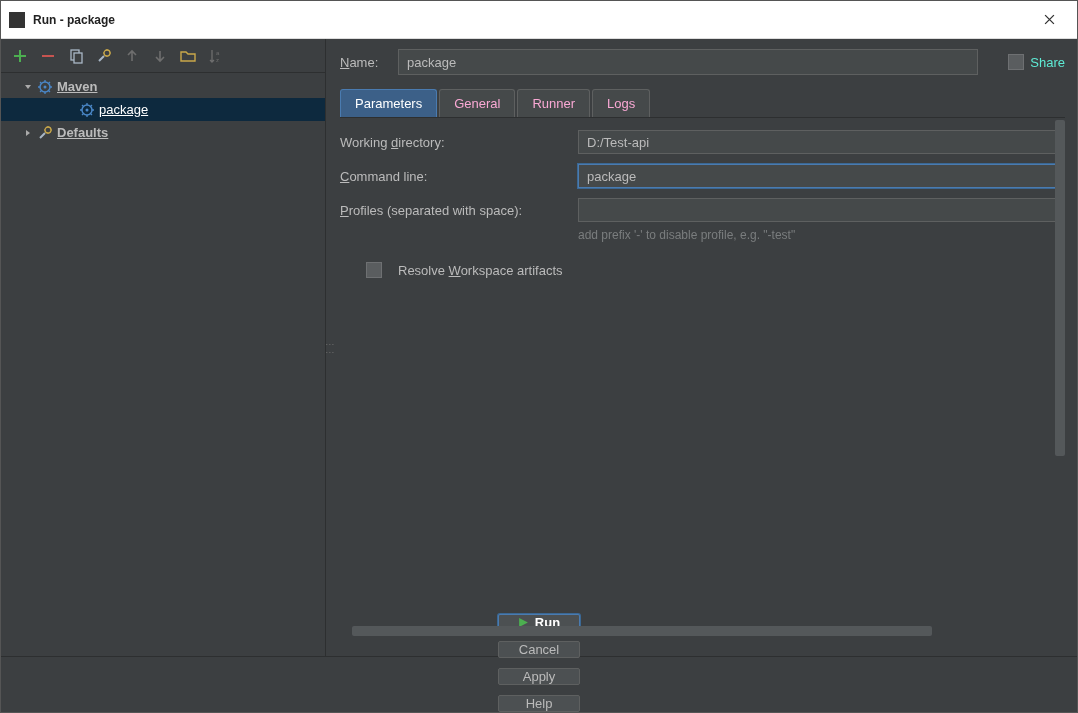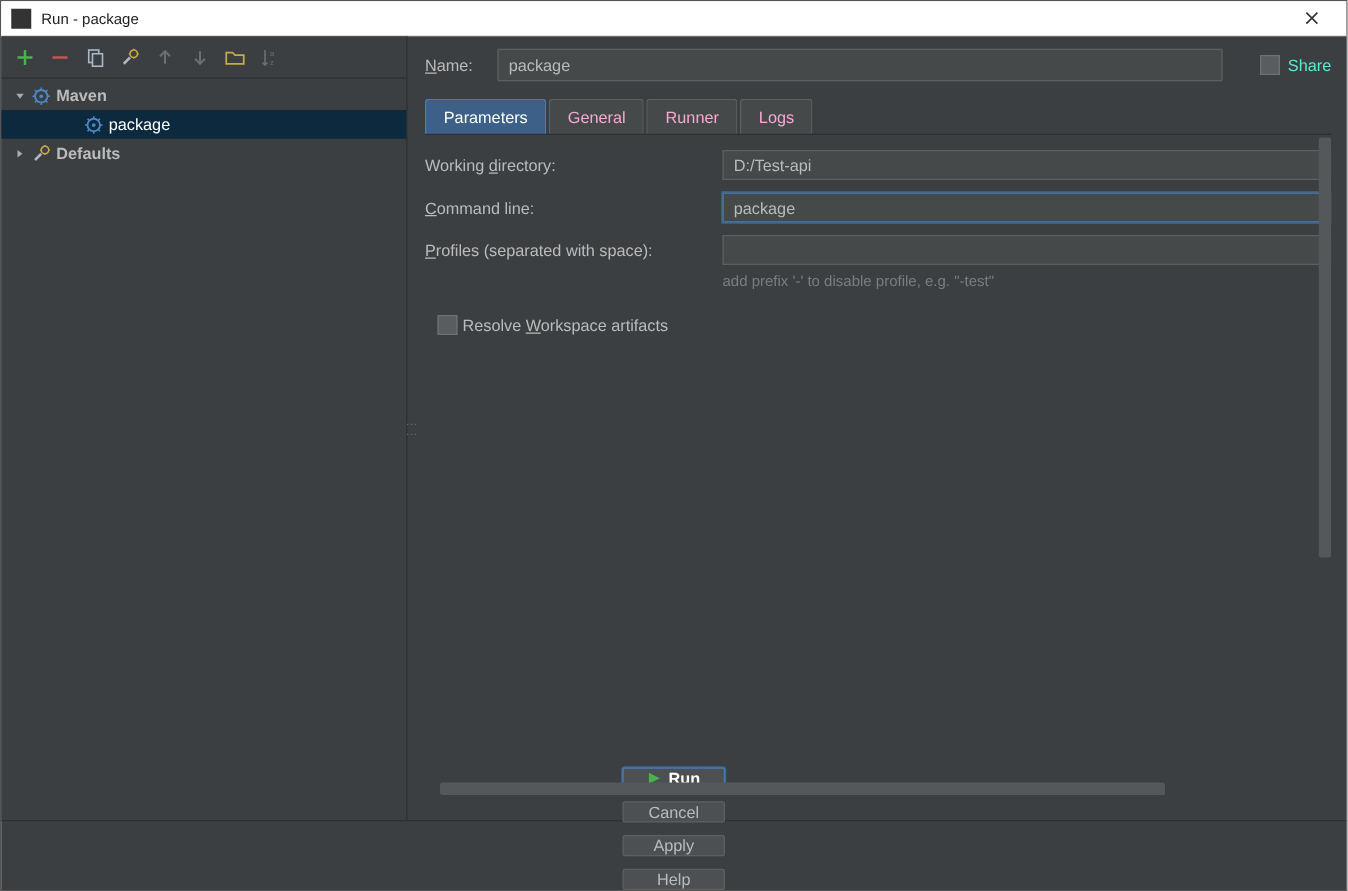--- a/index.html
+++ b/index.html
@@ -1,40 +1,40 @@
 <!DOCTYPE html>
 <html><head>
 <meta charset="utf-8">
 <style>
 * { box-sizing: border-box; margin: 0; padding: 0; font-family: "Segoe UI", Arial, sans-serif; }
 html, body { width: 1078px; height: 713px; overflow: hidden; background: #fff; }
 
 .window { width: 1078px; height: 713px; border: 1px solid #555; display: flex; flex-direction: column; }
 
 
-.titlebar { height: 28px; background: #fff; display: flex; align-items: center; padding: 0 8px; border-bottom: 1px solid #ddd; }
+.titlebar { height: 38px; background: #fff; display: flex; align-items: center; padding: 0 8px; border-bottom: 1px solid #ddd; font-weight: bold; }
 .titlebar .app-icon { width: 16px; height: 16px; background: #333; margin-right: 8px; }
 .titlebar .title { font-size: 12px; color: #222; flex: 1; }
 .titlebar .close { width: 40px; height: 28px; display: flex; align-items: center; justify-content: center; cursor: pointer; }
 .titlebar .close svg { width: 11px; height: 11px; }
 
 
 .body { flex: 1; background: #3c3f41; display: flex; flex-direction: column; }
 
 
 .main { flex: 1; display: flex; overflow: hidden; }
 
 
 .sidebar { width: 325px; background: #3c3f41; border-right: 1px solid #2d2f30; display: flex; flex-direction: column; }
 .toolbar { height: 34px; display: flex; align-items: center; padding: 0 8px; gap: 6px; border-bottom: 1px solid #2d2f30; }
 .tool-btn { width: 22px; height: 22px; display: flex; align-items: center; justify-content: center; cursor: pointer; }
 .tool-btn svg { width: 16px; height: 16px; }
 
 .tree { flex: 1; padding-top: 2px; font-size: 13px; color: #bbb; }
-.tree-row { height: 23px; display: flex; align-items: center; padding-left: 10px; gap: 4px; cursor: pointer; }
+.tree-row { height: 23px; display: flex; align-items: center; padding-left: 22px; gap: 4px; cursor: pointer; text-decoration: underline; }
 .tree-row.selected { background: #0d293e; color: #fff; }
 .tree-row.bold { font-weight: bold; }
 .arrow { width: 10px; display: inline-flex; justify-content: center; }
 .arrow svg { width: 8px; height: 8px; }
 .tree-icon { width: 16px; height: 16px; display: inline-flex; align-items: center; justify-content: center; }
 .indent { width: 24px; }
 
 .splitter { width: 6px; display: flex; align-items: center; justify-content: center; cursor: col-resize; }
 .splitter .dots { color: #666; font-size: 9px; line-height: 3px; letter-spacing: -1px; writing-mode: vertical-lr; }
 
@@ -51,21 +51,21 @@
 .tab { padding: 6px 14px; font-size: 13px; color: #f9a8d4; border: 1px solid transparent; border-bottom: none; cursor: pointer; margin-right: 2px; background: #4a4d4f; border-top-left-radius: 3px; border-top-right-radius: 3px; border-color: #5e6060; }
 .tab.active { background: #3c6088; border-color: #4a7bb0; color: #fff; }
 .tab.inactive { background: #45494a; }
 
 .tab-body { flex: 1; padding: 12px 0 0 0; overflow: hidden; position: relative; }
 .form-row { display: flex; align-items: center; margin-bottom: 10px; }
 .form-row .flbl { width: 238px; color: #bbb; font-size: 13px; }
 .form-row input { flex: 1; height: 24px; background: #45494a; border: 1px solid #5e6060; color: #bbb; padding: 0 8px; font-size: 13px; }
 .form-row input.focused { border: 1px solid #4a7bb0; box-shadow: 0 0 0 1px #3b6894; }
 .hint { margin-left: 238px; color: #7a7d7e; font-size: 12px; margin-top: -4px; margin-bottom: 8px; font-style: normal; }
-.check-row { display: flex; align-items: center; gap: 4px; margin-top: 20px; margin-left: 10px; }
+.check-row { display: flex; align-items: center; gap: 16px; margin-top: 20px; margin-left: 26px; }
 .check-row .lbl { color: #bbb; font-size: 13px; }
 
 .vscroll { position: absolute; right: 0; top: 0; width: 10px; height: 340px; }
 .vscroll .thumb { width: 10px; height: 336px; background: #54585a; border-radius: 2px; margin-top: 2px; }
 .hscroll { position: absolute; left: 0; bottom: 20px; right: 12px; height: 10px; }
 .hscroll .hthumb { height: 10px; width: 580px; background: #54585a; border-radius: 2px; margin-left: 12px; }
 
 
 .buttons { height: 56px; border-top: 1px solid #2d2f30; display: flex; align-items: center; justify-content: flex-end; padding: 0 18px; gap: 10px; flex-direction: column; }
 .btn { height: 28px; min-width: 82px; padding: 0 14px; background: #4c5052; border: 1px solid #5e6060; color: #bbb; font-size: 13px; display: flex; align-items: center; justify-content: center; cursor: pointer; border-radius: 2px; }

